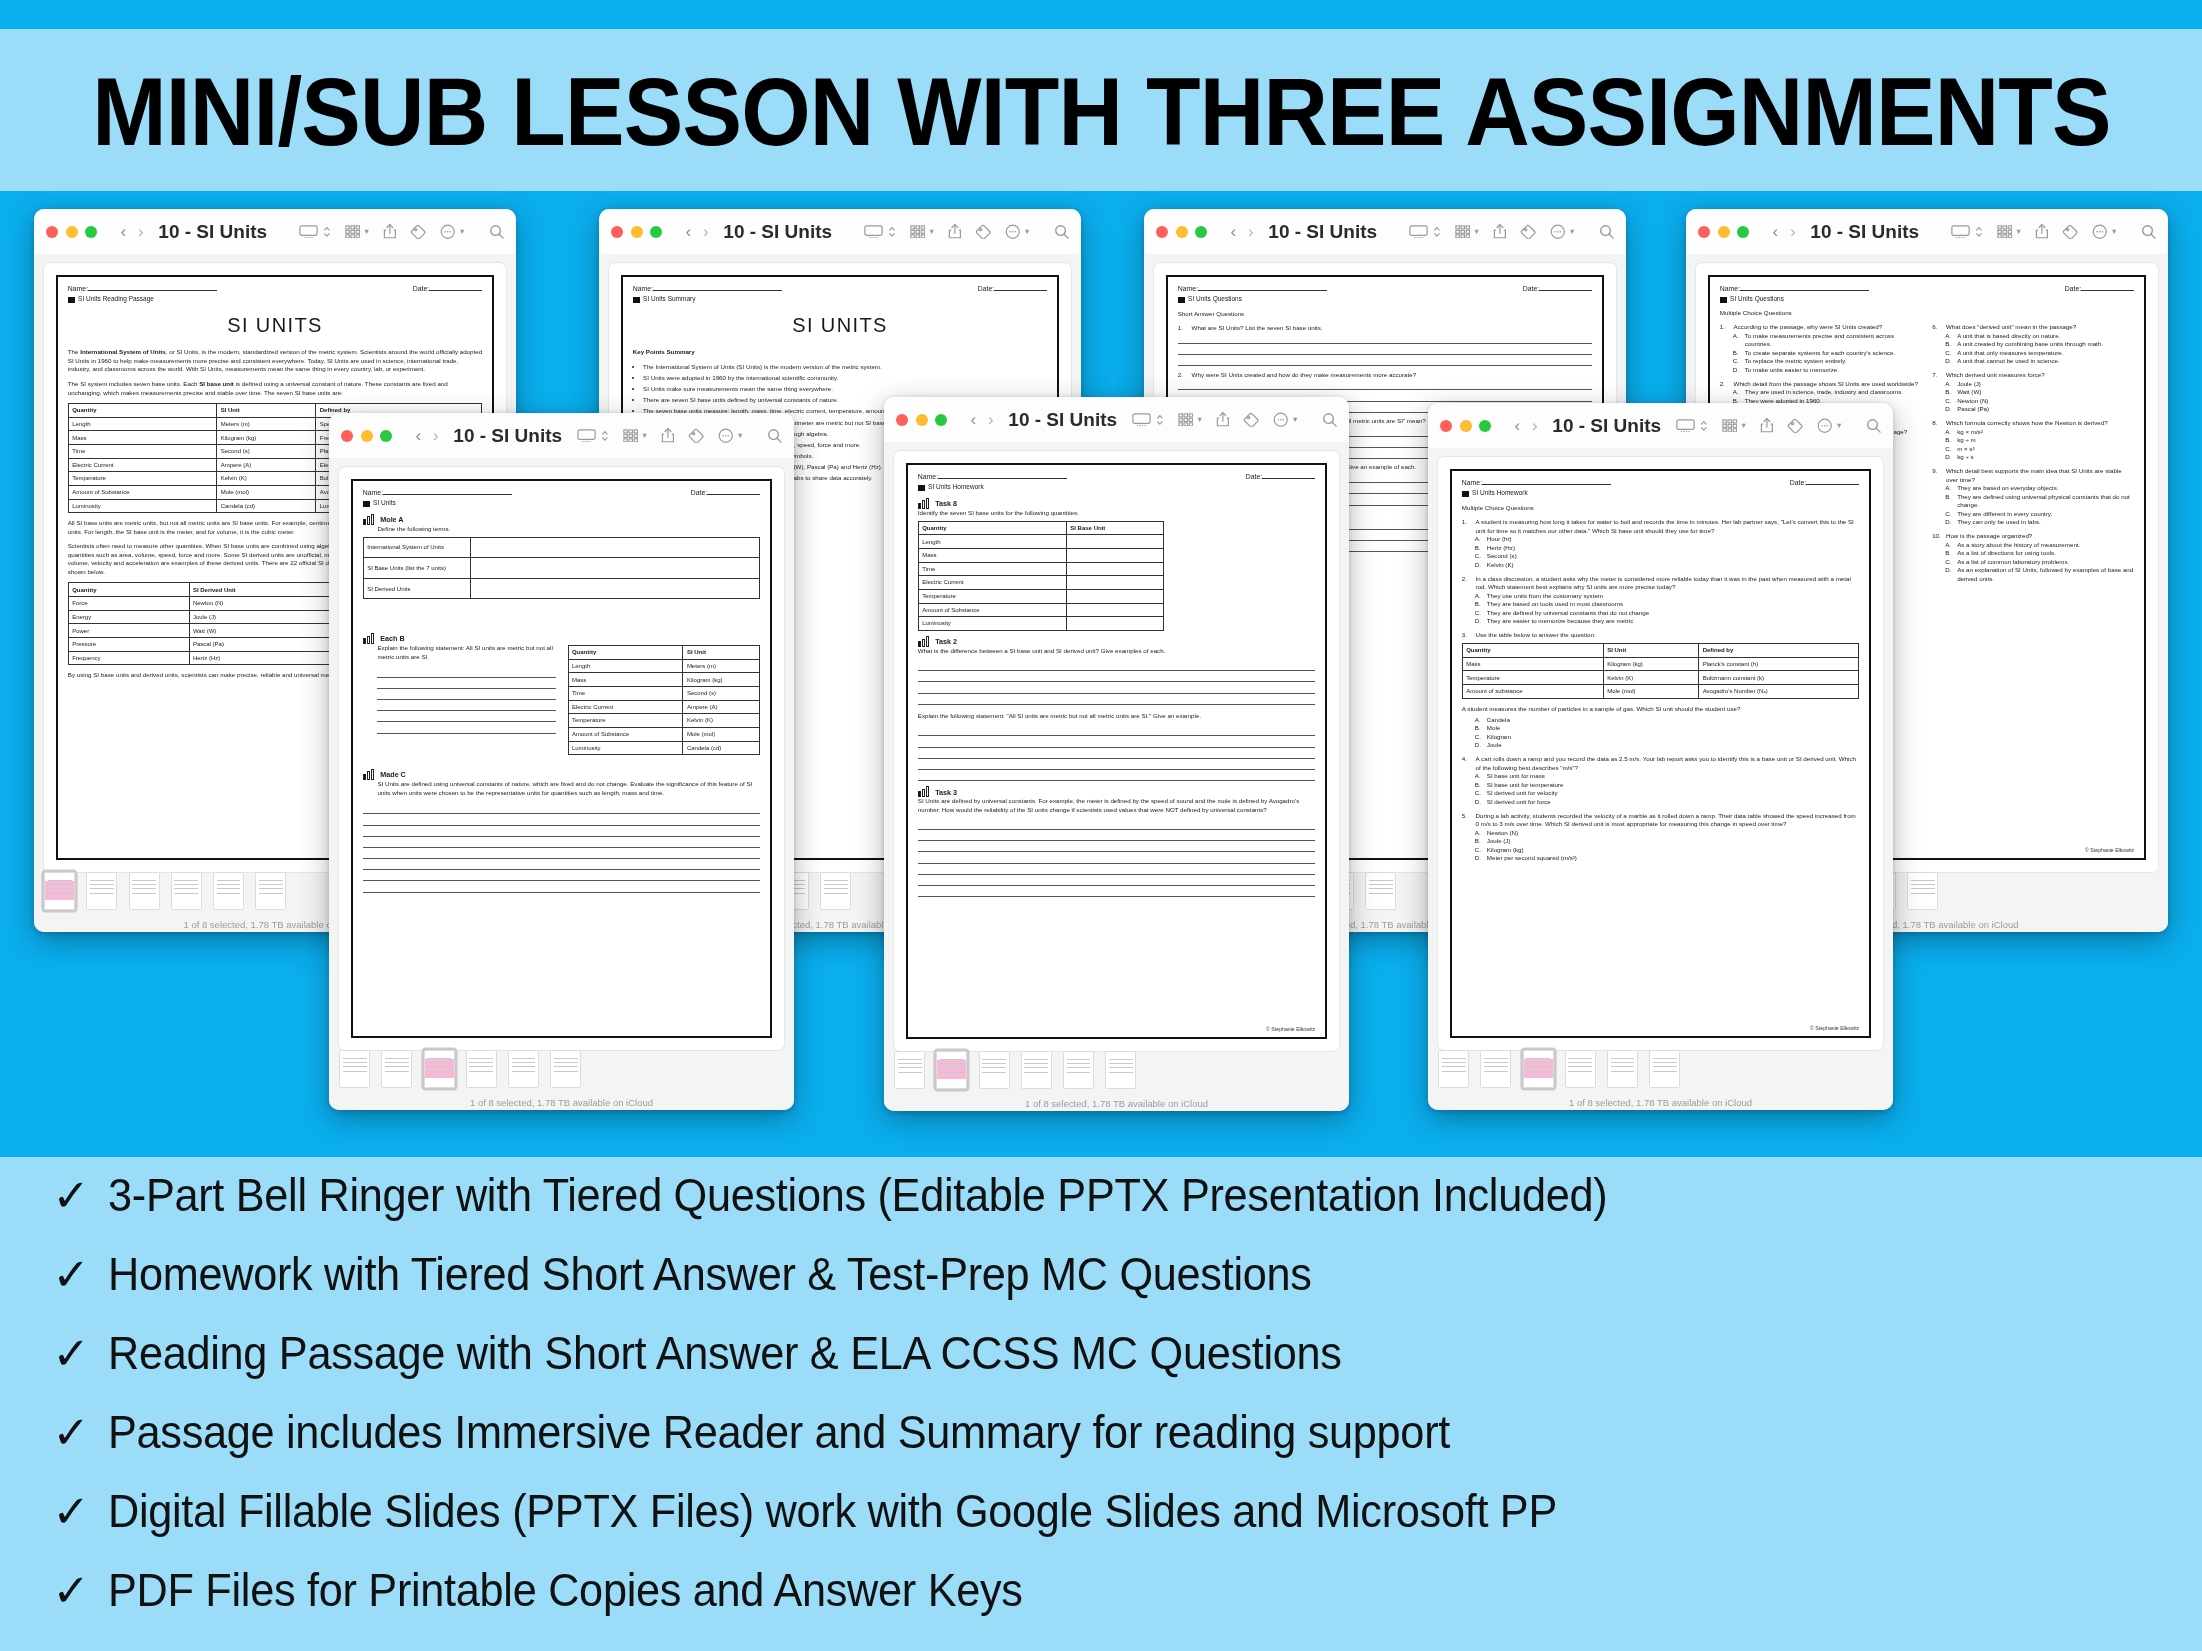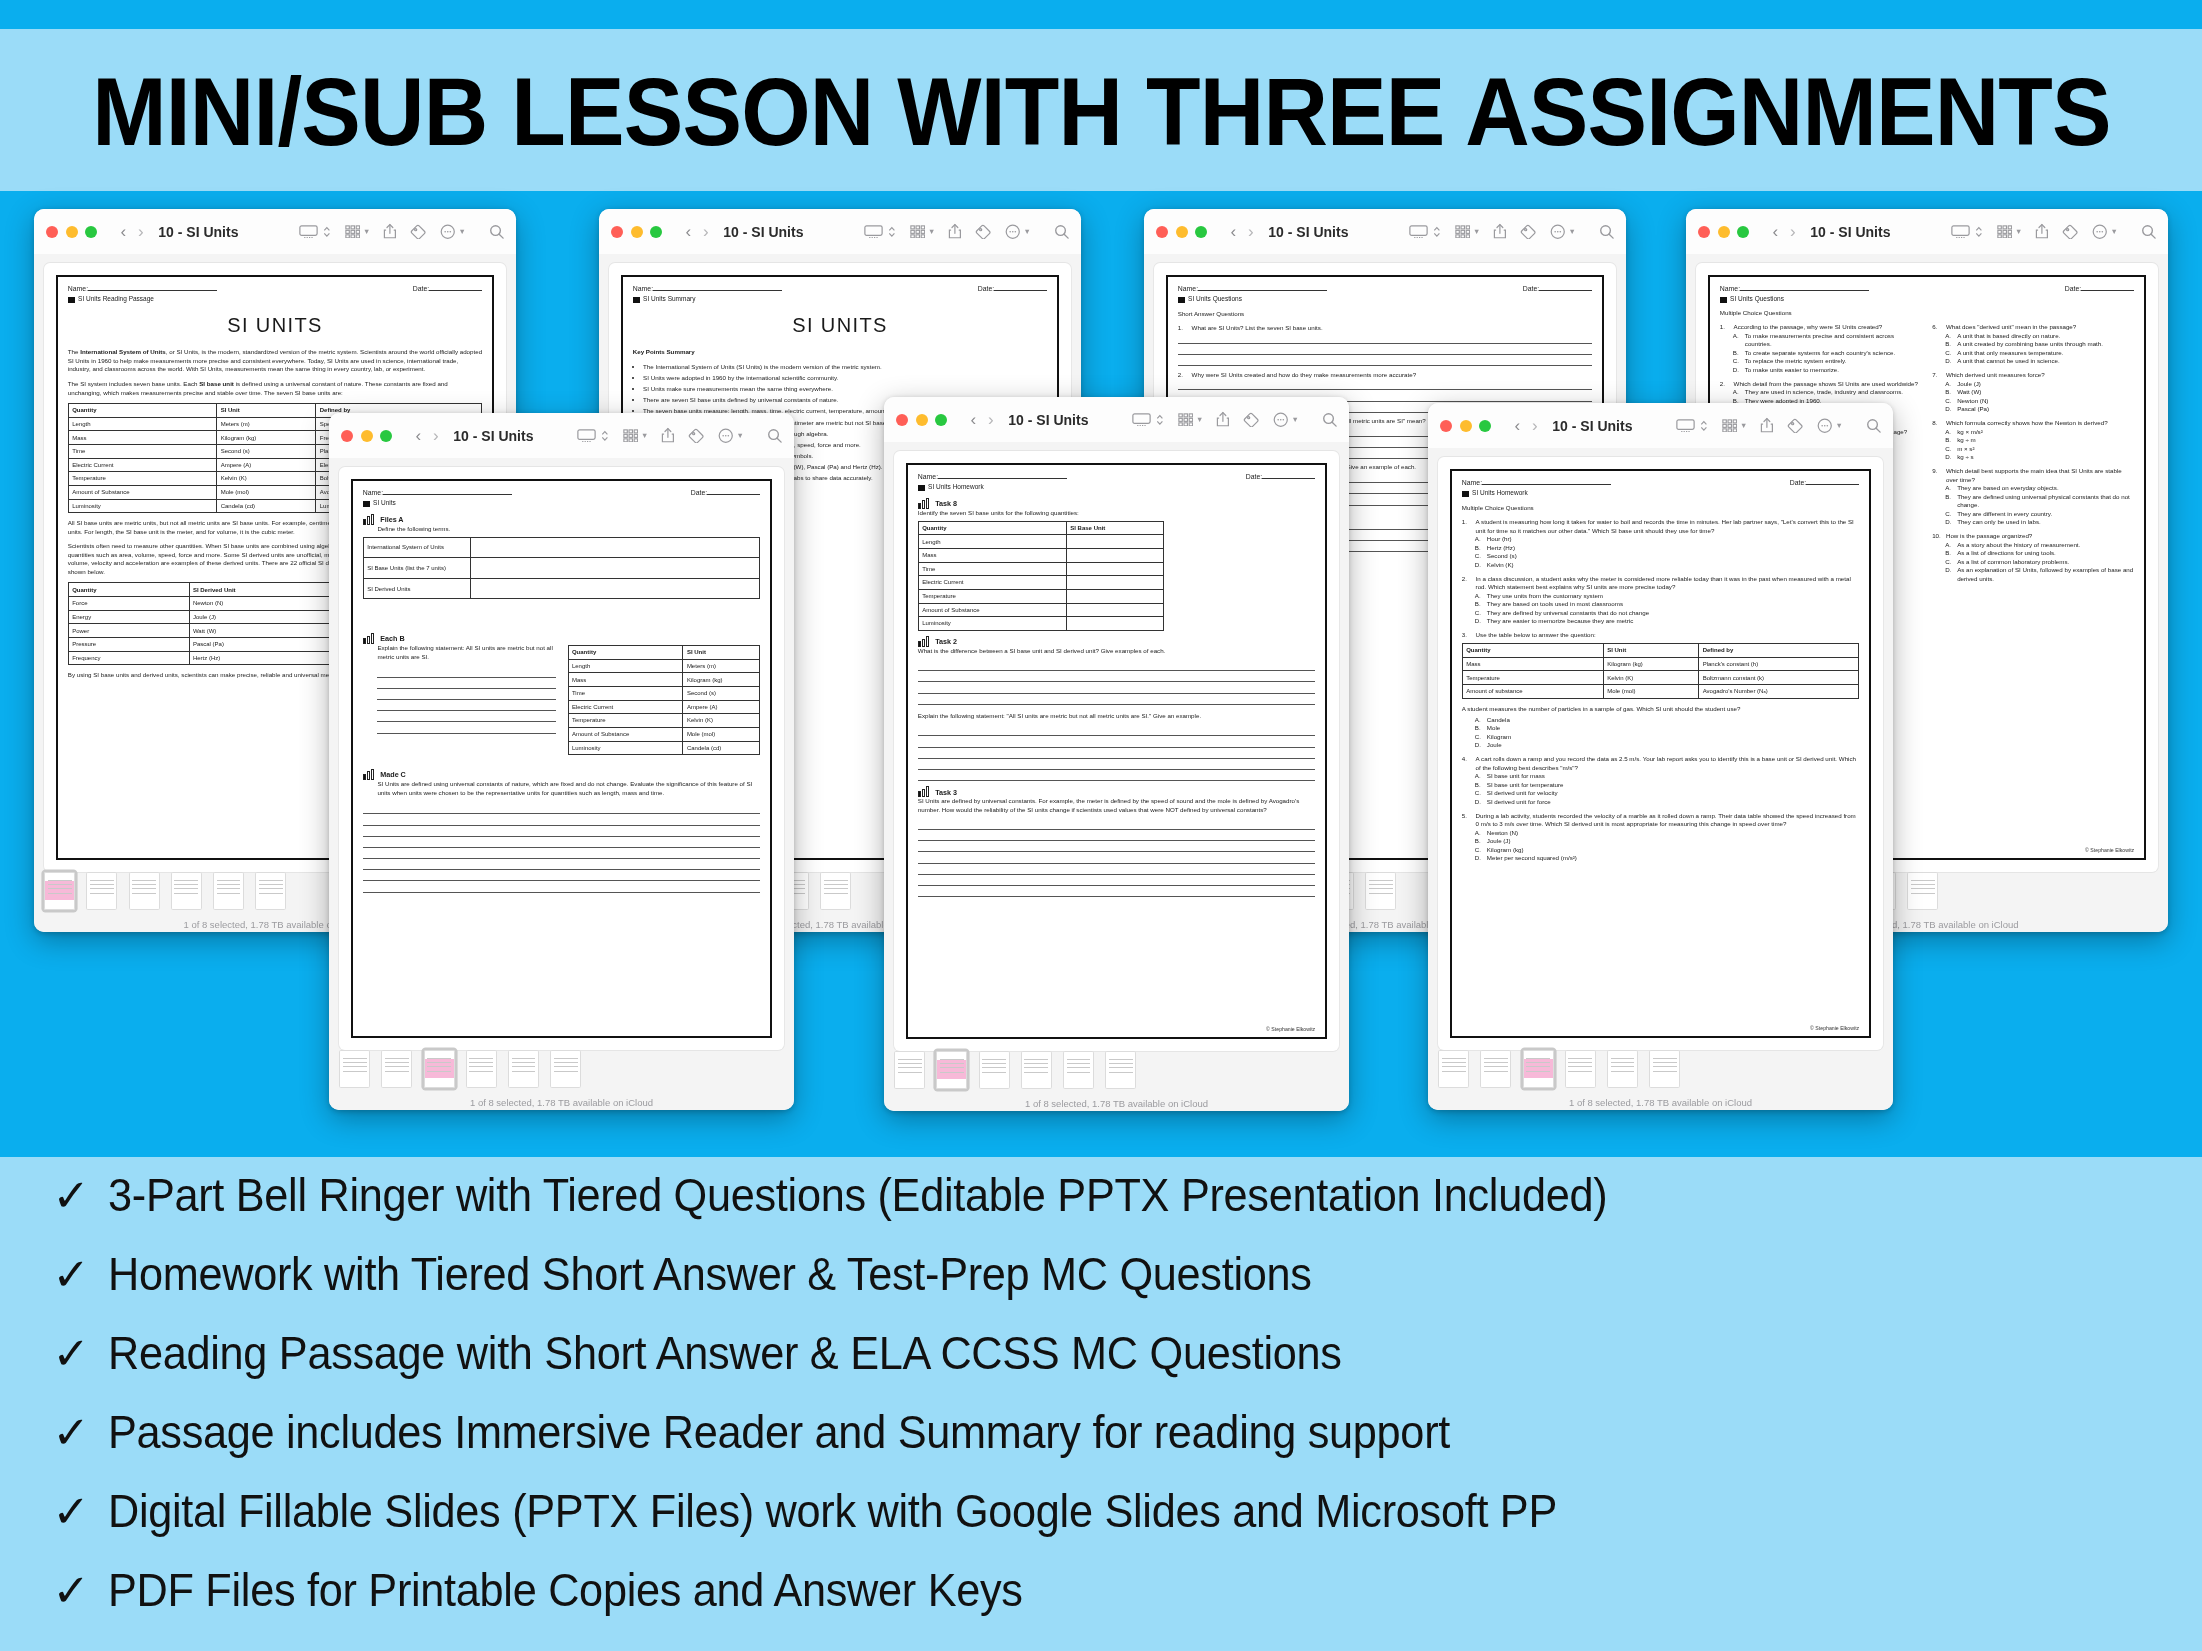--- a/index.html
+++ b/index.html
@@ -35,21 +35,21 @@
     position:absolute; background:#fdfdfd; border-radius:10.3px;
     box-shadow: 0 8.6px 29px rgba(0,0,0,0.30), 0 1.7px 5.2px rgba(0,0,0,0.18);
     overflow:hidden;
   }
   .titlebar { height:45px; display:flex; align-items:center; padding:0 12px; background:#fdfdfd; }
   .lights { display:flex; gap:7.7px; margin-right:17px; }
   .lights i { width:12px; height:12px; border-radius:50%; display:block; }
   .l-r{background:#ff5f57;} .l-y{background:#febc2e;} .l-g{background:#28c840;}
   .navarrow { color:#b6b6b8; font-size:17px; margin:0 6px; font-weight:500;}
   .navarrow.on { color:#8b8b8e; }
-  .wtitle { font-size:14px; font-weight:700; color:#2b2b2b; margin-left:8.6px; white-space:nowrap; }
+  .wtitle { font-size:19px; font-weight:700; color:#2b2b2b; margin-left:8.6px; white-space:nowrap; }
   .tb-spacer { flex:1 1 auto; }
   .tbicons { display:flex; align-items:center; gap:13.8px; color:#9a9a9e; }
   .tbicons svg { display:block; }
   .chev { font-size:8.6px; color:#9a9a9e; margin-left:-9.5px; }
 
   .winbody { position:absolute; left:0; right:0; top:45px; bottom:0; background:#f4f4f4; padding:8.6px 10.3px 0 10.3px; }
   .sheet {
     background:#fff; border-radius:6px; height:calc(100% - 60px);
     box-shadow:0 0 0 0.9px rgba(0,0,0,0.06); padding:12px; overflow:hidden; position:relative;
   }
@@ -1085,21 +1085,21 @@
                 <div class="subtag">
                   <span class="sq"></span>
                   <span>SI Units</span>
                 </div>
   <div class="taskhdr">
                   <span class="bars">
                     <i></i>
                     <i></i>
                     <i></i>
                   </span>
-                  <span>Files A</span>
+                  <span>Mole A</span>
                 </div>
   <div style="margin-left:14.6px">Define the following terms.</div>
   <table class="dt">
                   <tbody>
     <tr>
                       <td style="width:27%;height:20.6px">International System of Units</td>
                       <td>&nbsp;</td>
                     </tr>
                     <tr>
                       <td style="width:27%;height:20.6px">SI Base Units (list the 7 units)</td>

